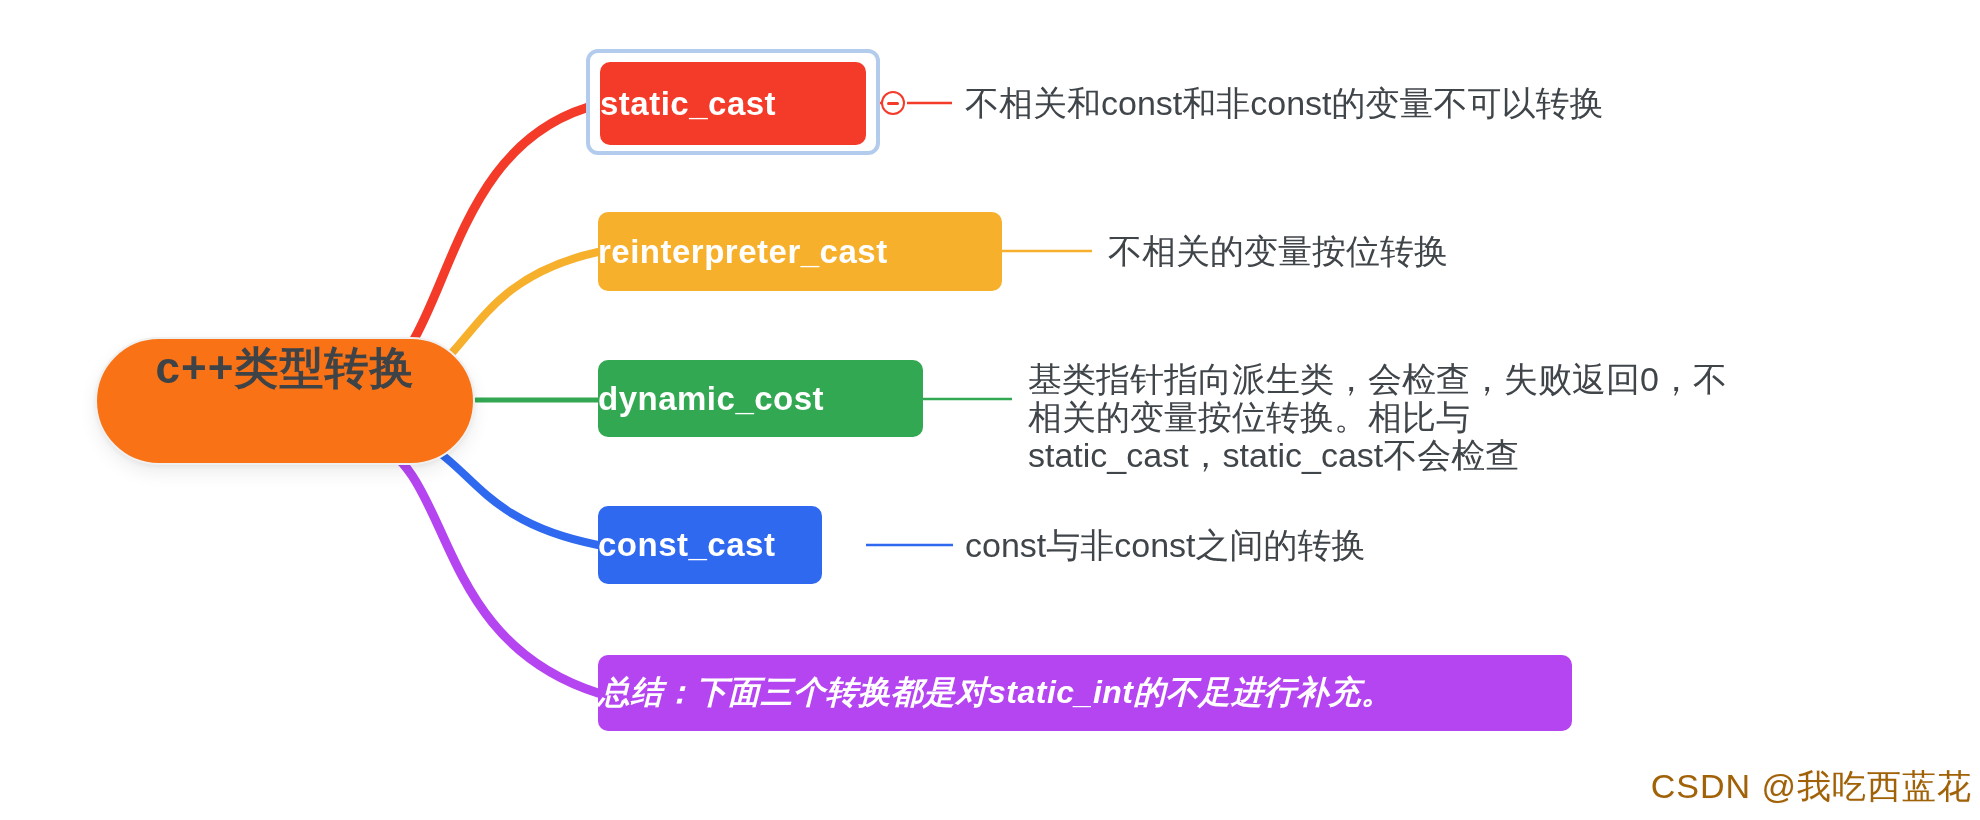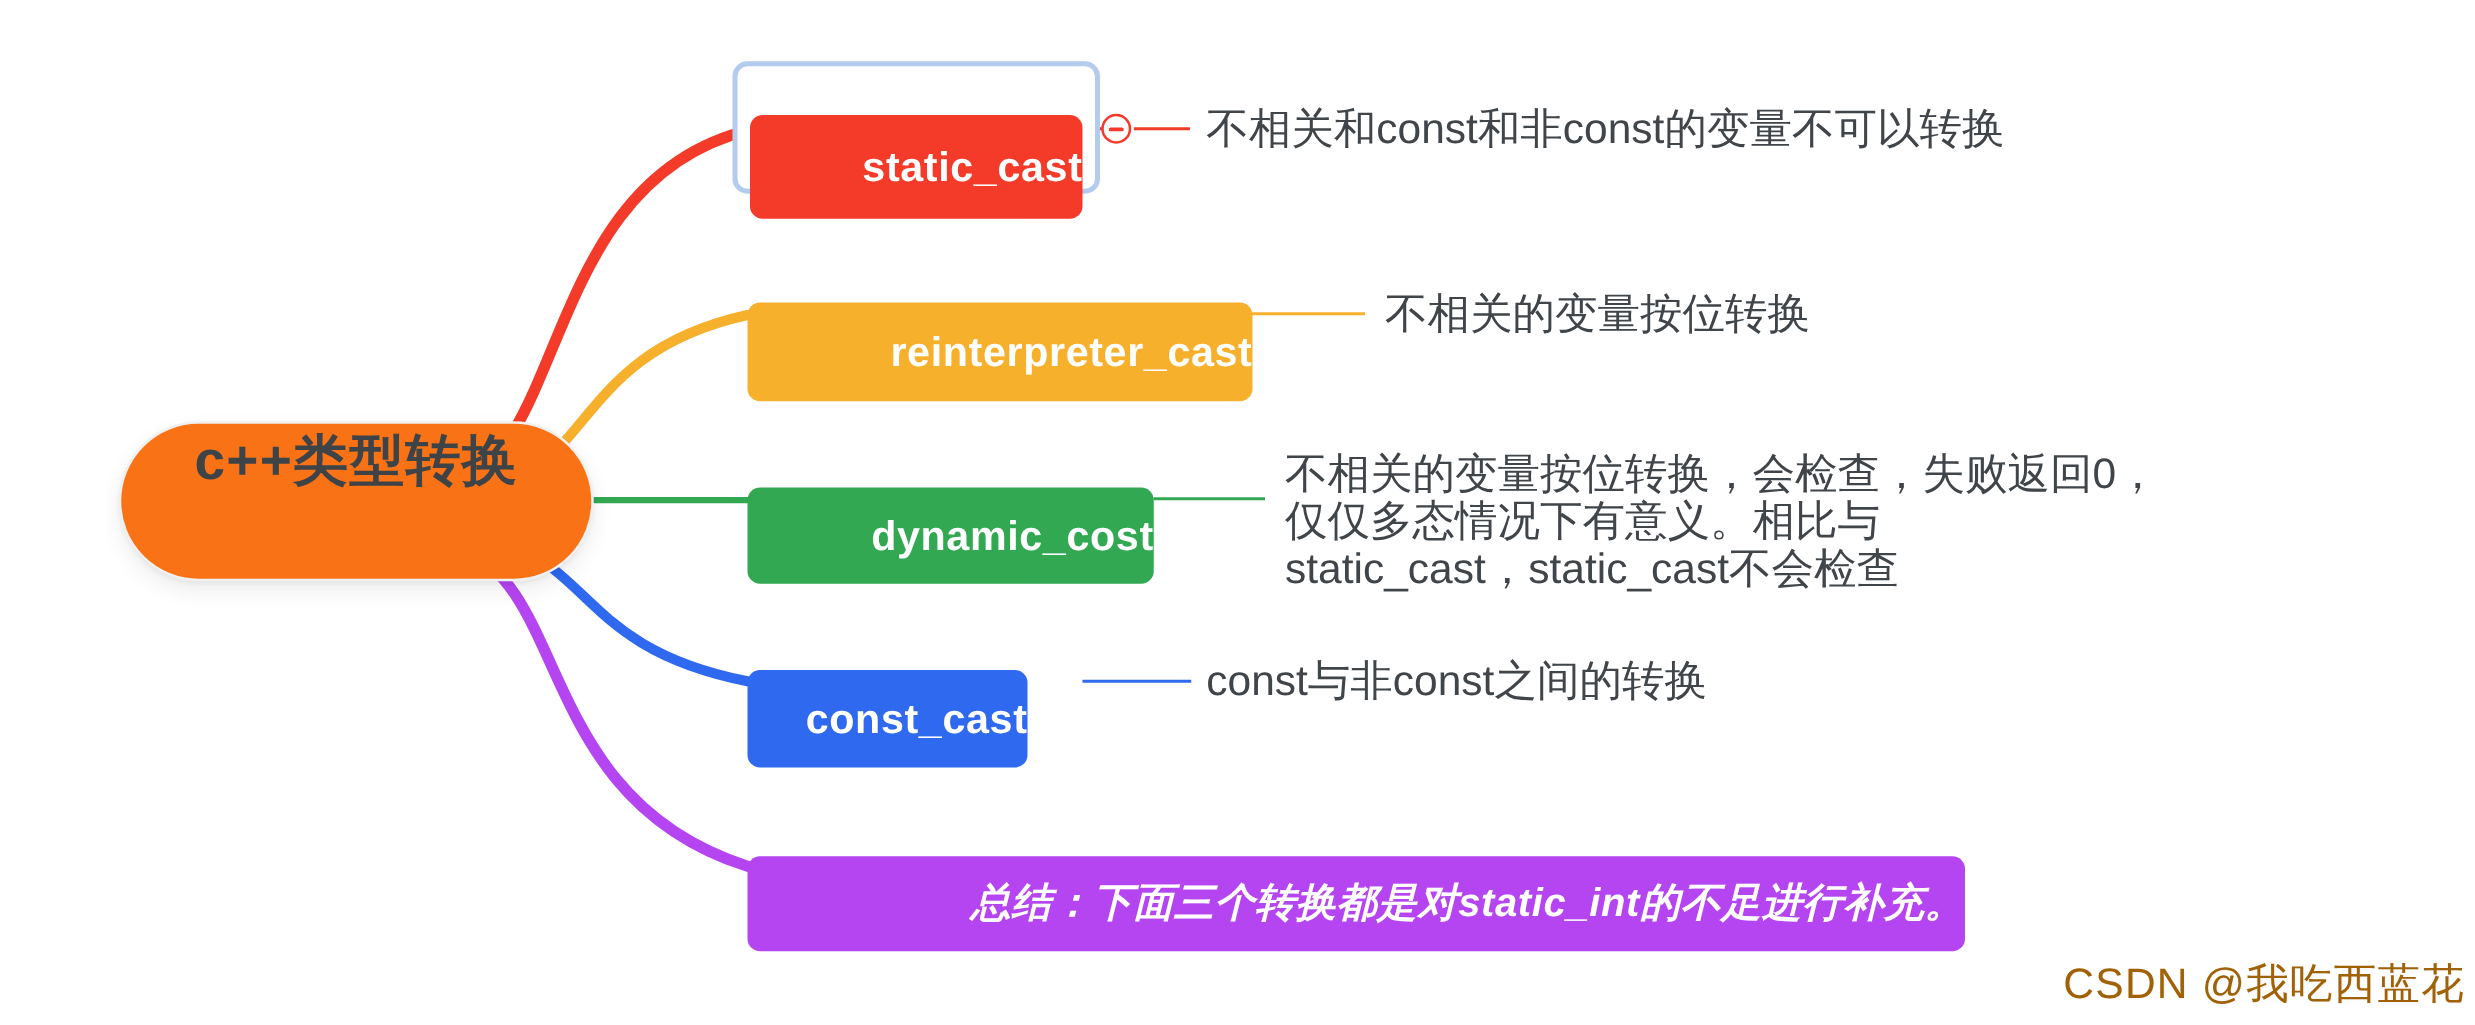--- a/index.html
+++ b/index.html
@@ -26,22 +26,22 @@
 
   
   .selection-frame{
     position:absolute;left:586px;top:49px;width:294px;height:106px;
     border:4px solid #b3cbec;border-radius:12px;background:#ffffff;
     z-index:2;box-sizing:border-box;
   }
 
   .branch-node{
     position:absolute;border-radius:10px;
-    display:flex;align-items:center;justify-content:flex-end;
-    z-index:2;box-sizing:border-box;margin-top:30px;
+    display:flex;align-items:center;justify-content:flex-start;
+    z-index:2;box-sizing:border-box;
   }
   .branch-node .label{
     font-size:33px;font-weight:bold;color:#ffffff;letter-spacing:0.5px;
   }
   .node-static{left:600px;top:62px;width:266px;height:83px;background:#f43b2a;}
   .node-reinterpreter{left:598px;top:212px;width:404px;height:79px;background:#f6b02c;}
   .node-dynamic{left:598px;top:360px;width:325px;height:77px;background:#31a851;}
   .node-const{left:598px;top:506px;width:224px;height:78px;background:#2e69f0;}
   .node-summary{left:598px;top:655px;width:974px;height:76px;background:#b545f1;font-style:italic;}
   .node-summary .label{font-size:32px;}
@@ -109,21 +109,21 @@
 
   <div class="branch-node node-reinterpreter">
     <span class="label">reinterpreter_cast</span>
   </div>
   <div class="note note-reinterpreter">不相关的变量按位转换</div>
 
   <div class="branch-node node-dynamic">
     <span class="label">dynamic_cost</span>
   </div>
   <div class="note note-dynamic">
-    <div>不相关的变量按位转换，会检查，失败返回0，仅仅多态情况下有意义。相比与</div>
+    <div>基类指针指向派生类，会检查，失败返回0，不相关的变量按位转换。相比与</div>
     <div>static_cast，static_cast不会检查</div>
   </div>
 
   <div class="branch-node node-const">
     <span class="label">const_cast</span>
   </div>
   <div class="note note-const">const与非const之间的转换</div>
 
   <div class="branch-node node-summary">
     <span class="label">总结：下面三个转换都是对static_int的不足进行补充。</span>

